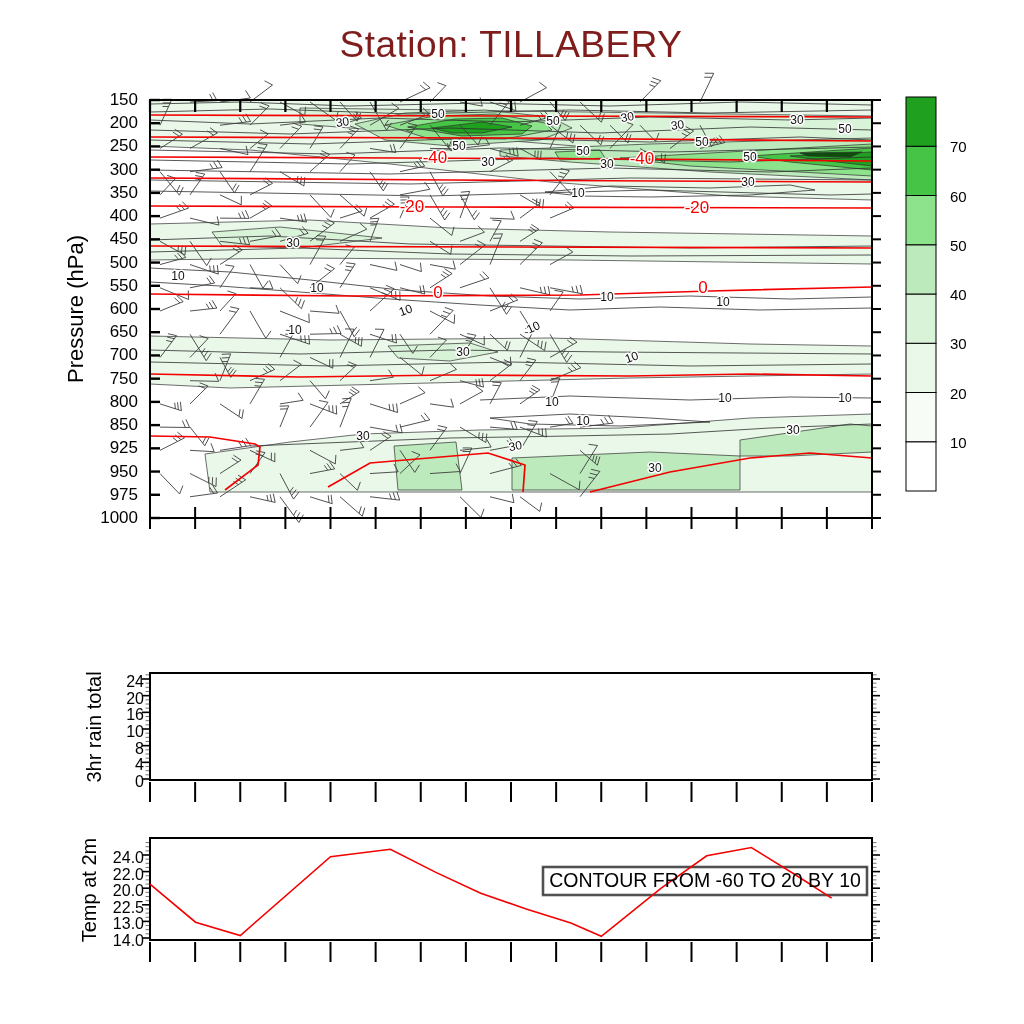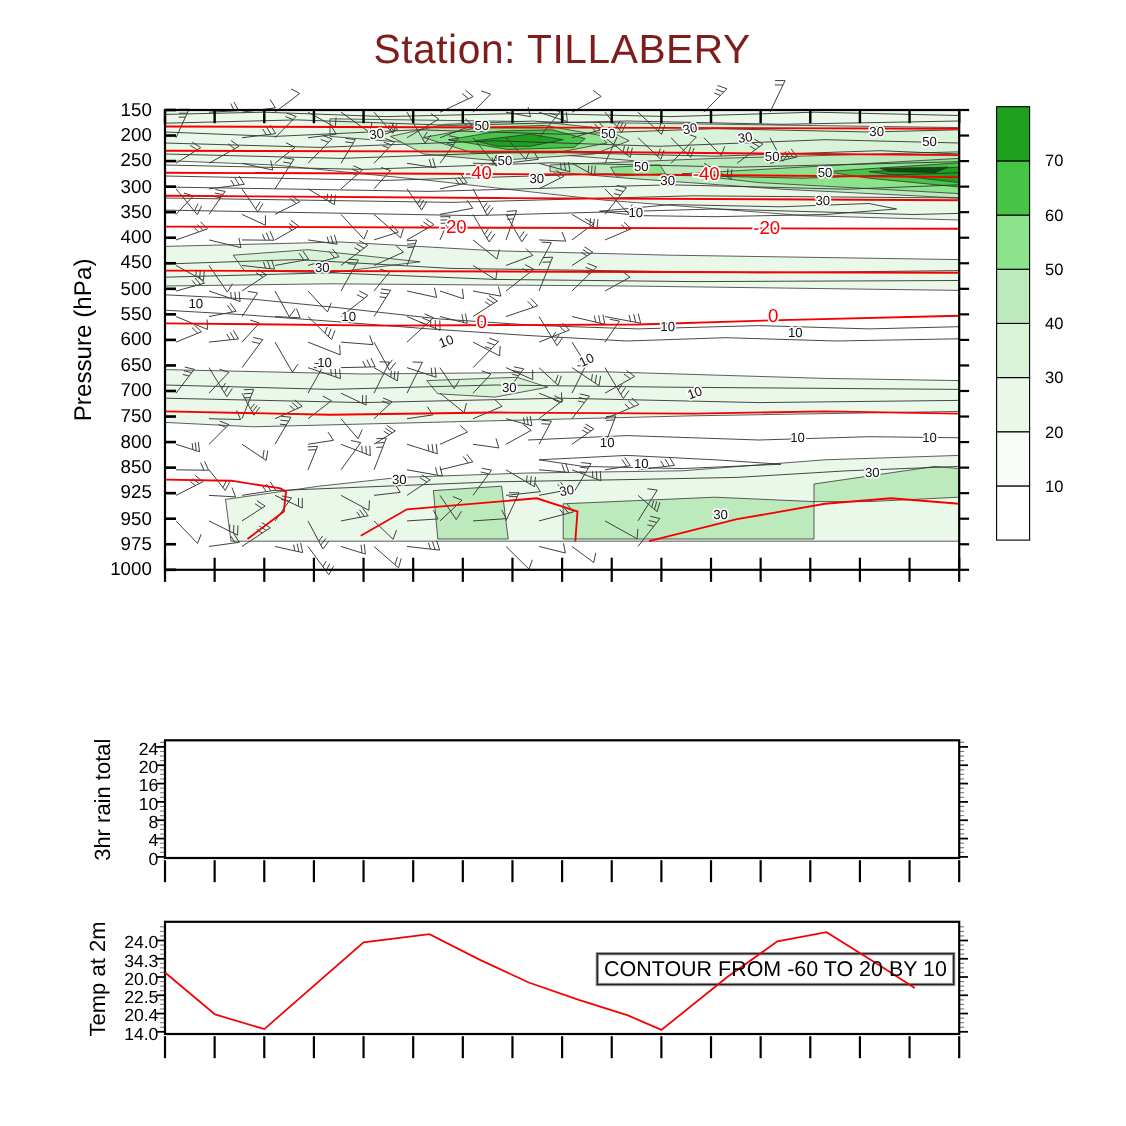--- a/index.html
+++ b/index.html
@@ -59,24 +59,24 @@
     <div class="stick" style="top: 673px;">24</div>
     <div class="stick" style="top: 689.667px;">20</div>
     <div class="stick" style="top: 706.333px; text-align: right;">16</div>
     <div class="stick" style="top: 723px;">10</div>
     <div class="stick" style="top: 739.667px;">8</div>
     <div class="stick" style="top: 756.333px;">4</div>
     <div class="stick" style="top: 773px;">0</div>
   </div>
 <div id="temp-ticks">
     <div class="stick" style="top: 849px;">24.0</div>
-    <div class="stick" style="top: 865.6px;">34.3</div>
+    <div class="stick" style="top: 865.6px;">22.0</div>
     <div class="stick" style="top: 882.2px;">20.0</div>
     <div class="stick" style="top: 898.8px;">22.5</div>
-    <div class="stick" style="top: 915.4px;">20.4</div>
+    <div class="stick" style="top: 915.4px;">13.0</div>
     <div class="stick" style="top: 932px;">14.0</div>
   </div>
 
 <svg id="main-svg" style="left:150px;top:100px" width="722" height="418" viewBox="0 0 722 418">
     <path d="M0 0 L722 0 L722 100 L580 96 L400 82 L240 64 L100 50 L0 46 Z" fill="#e9f8e9" stroke="#2f2f2f" stroke-width="0.7"></path>
     <path d="M150 8 L722 16 L722 70 L500 52 L150 24 Z" fill="#d9f3d9" stroke="#2f2f2f" stroke-width="0.7"></path>
     <path d="M205 24 L255 13 L335 10 L400 17 L422 28 L390 40 L300 46 L235 40 Z" fill="#bdeabd" stroke="#2f2f2f" stroke-width="0.7"></path>
     <path d="M235 25 L285 16 L345 14 L395 23 L402 30 L355 39 L280 39 Z" fill="#8ce38c" stroke="#2f2f2f" stroke-width="0.7"></path>
     <path d="M258 27 L305 19 L352 18 L382 26 L372 34 L312 36 Z" fill="#45c445" stroke="#2f2f2f" stroke-width="0.7"></path>
     <path d="M282 28 L332 22 L362 27 L332 33 L302 33 Z" fill="#1fa01f" stroke="#2f2f2f" stroke-width="0.7"></path>

